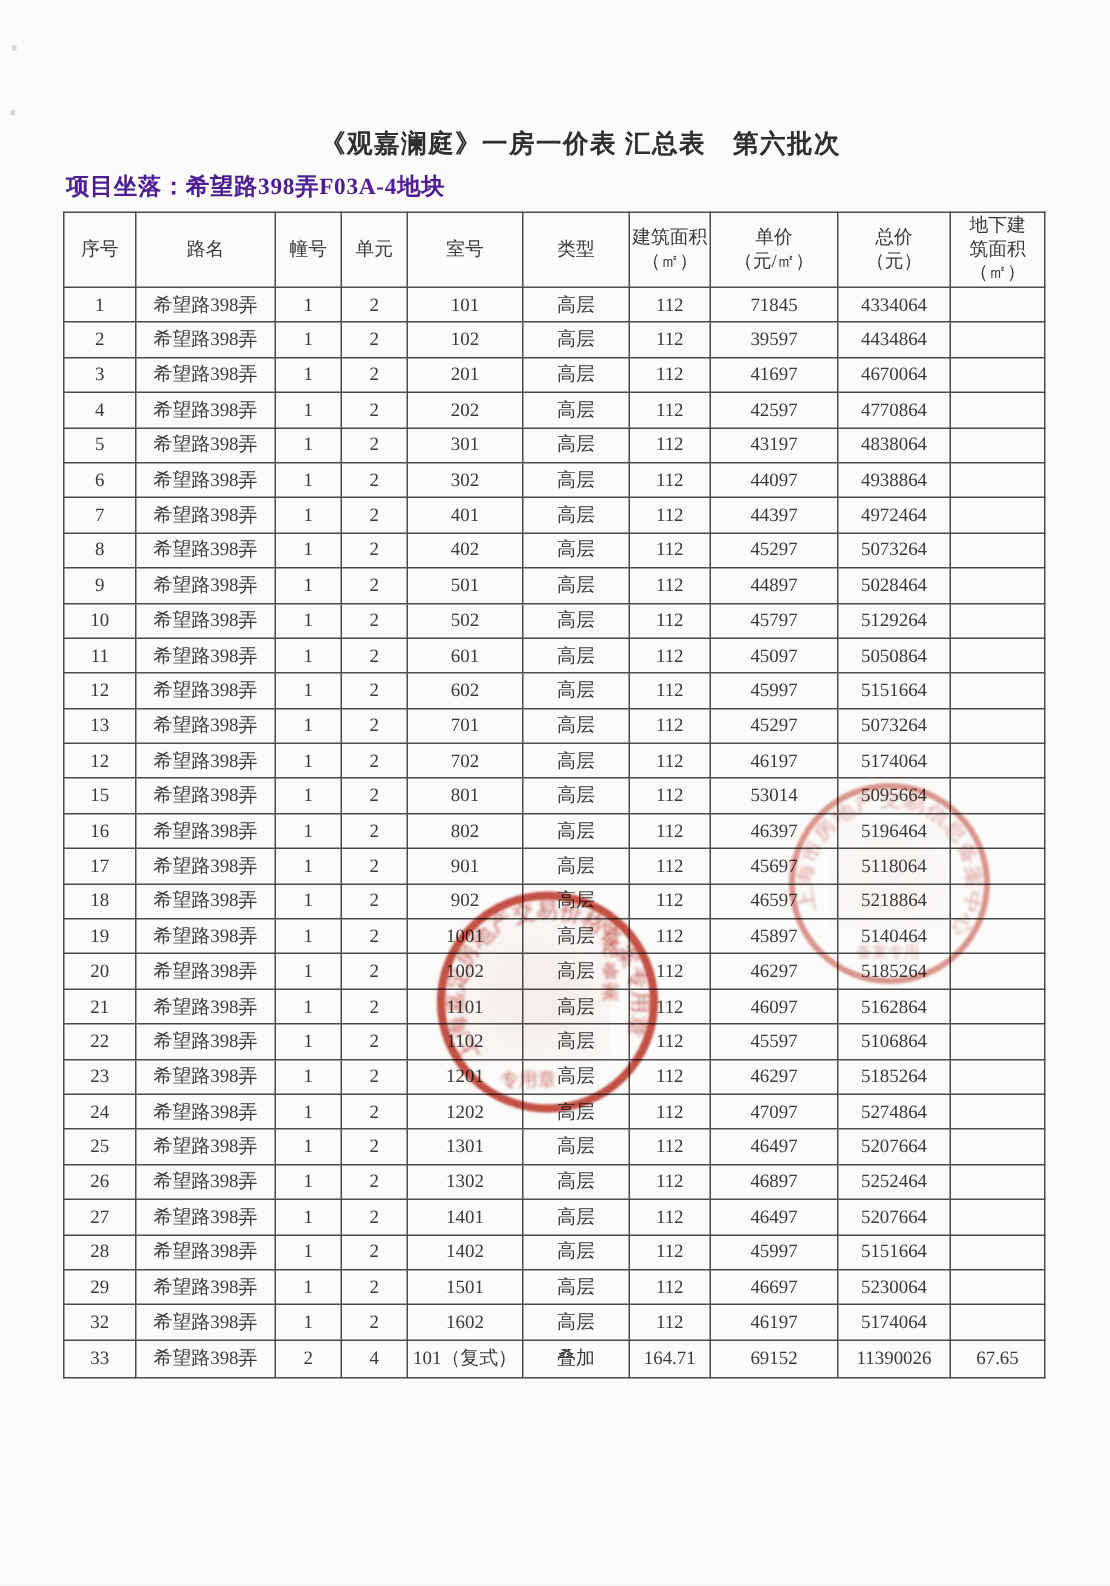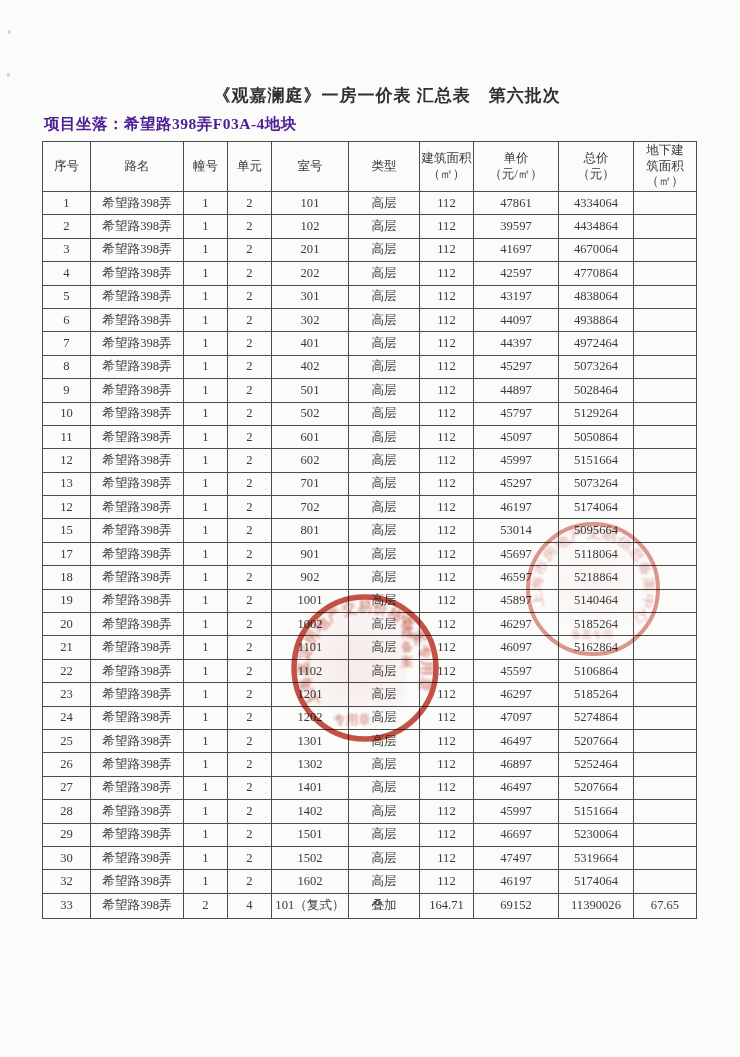--- a/index.html
+++ b/index.html
@@ -95,21 +95,21 @@
     </thead>
     <tbody>
         <tr>
           <td>1</td>
           <td>希望路398弄</td>
           <td>1</td>
           <td>2</td>
           <td>101</td>
           <td>高层</td>
           <td>112</td>
-          <td>47861</td>
+          <td>71845</td>
           <td>4334064</td>
           <td></td>
         </tr>
         <tr>
           <td>2</td>
           <td>希望路398弄</td>
           <td>1</td>
           <td>2</td>
           <td>102</td>
           <td>高层</td>
@@ -268,20 +268,32 @@
           <td>1</td>
           <td>2</td>
           <td>801</td>
           <td>高层</td>
           <td>112</td>
           <td>53014</td>
           <td>5095664</td>
           <td></td>
         </tr>
         <tr>
+          <td>16</td>
+          <td>希望路398弄</td>
+          <td>1</td>
+          <td>2</td>
+          <td>802</td>
+          <td>高层</td>
+          <td>112</td>
+          <td>46397</td>
+          <td>5196464</td>
+          <td></td>
+        </tr>
+        <tr>
           <td>17</td>
           <td>希望路398弄</td>
           <td>1</td>
           <td>2</td>
           <td>901</td>
           <td>高层</td>
           <td>112</td>
           <td>45697</td>
           <td>5118064</td>
           <td></td>
@@ -421,32 +433,20 @@
         <tr>
           <td>29</td>
           <td>希望路398弄</td>
           <td>1</td>
           <td>2</td>
           <td>1501</td>
           <td>高层</td>
           <td>112</td>
           <td>46697</td>
           <td>5230064</td>
-          <td></td>
-        </tr>
-        <tr>
-          <td>30</td>
-          <td>希望路398弄</td>
-          <td>1</td>
-          <td>2</td>
-          <td>1502</td>
-          <td>高层</td>
-          <td>112</td>
-          <td>47497</td>
-          <td>5319664</td>
           <td></td>
         </tr>
         <tr>
           <td>32</td>
           <td>希望路398弄</td>
           <td>1</td>
           <td>2</td>
           <td>1602</td>
           <td>高层</td>
           <td>112</td>

